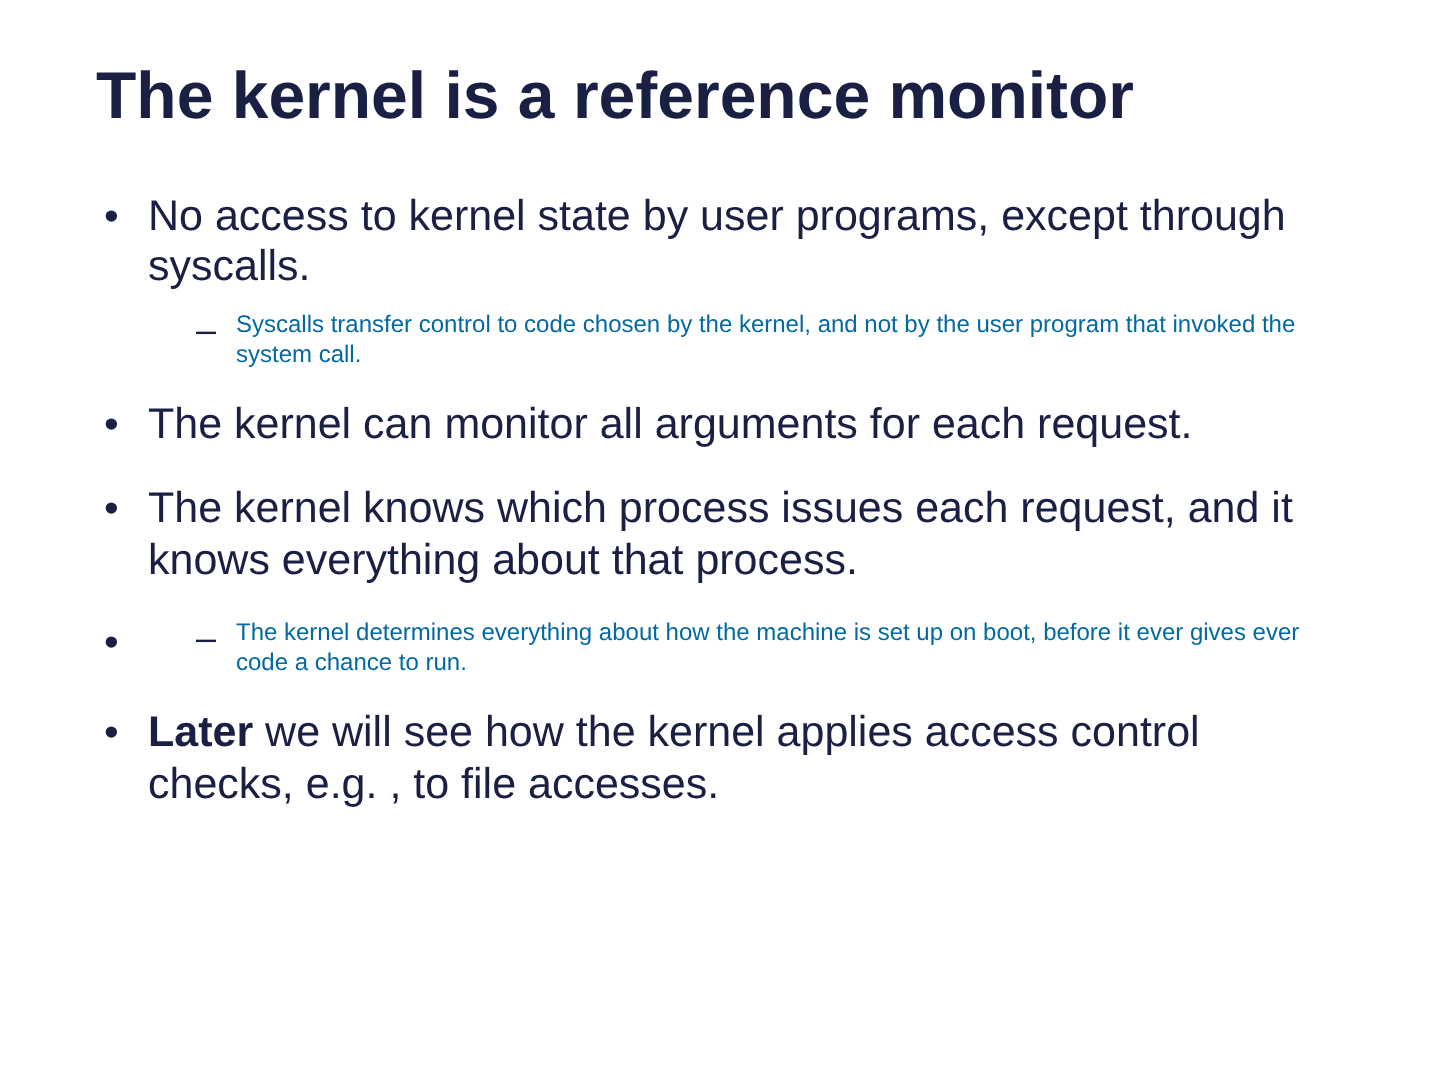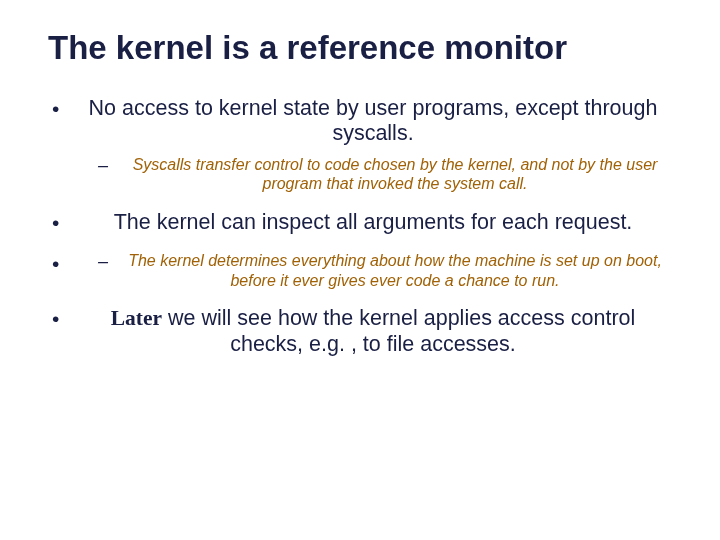--- a/index.html
+++ b/index.html
@@ -21,21 +21,20 @@
     font-size: 33px;
     font-weight: bold;
     color: #1a1f44;
     margin: 0 0 28px 0;
     line-height: 1.2;
   }
   ul.top {
     list-style: none;
     margin: 0;
     padding: 0 0 0 4px;
-    text-align: center;
   }
   ul.top > li {
     position: relative;
     padding-left: 22px;
     font-size: 21.5px;
     line-height: 1.2;
     margin-bottom: 16px;
     color: #1a1f44;
   }
   ul.top > li::before {
@@ -47,60 +46,61 @@
     color: #1a1f44;
   }
   ul.sub {
     list-style: none;
     margin: 8px 0 0 0;
     padding: 0 0 0 24px;
   }
   ul.sub > li {
     position: relative;
     padding-left: 20px;
-    font-size: 16px;
+    font-size: 12px;
     line-height: 1.2;
     margin-bottom: 6px;
-    color: #a16207;
-    font-style: italic;
+    color: #0369a1;
   }
   ul.sub > li::before {
     content: "–";
     position: absolute;
     left: 0;
     top: 0;
     font-size: 18px;
     color: #1a1f44;
   }
   .bold-lead {
     font-weight: bold;
-    font-family: Liberation Serif, serif;
   }
 </style>
 </head>
 <body>
 
 <div class="slide">
   <h1 class="title">The kernel is a reference monitor</h1>
 
   <ul class="top">
 
     <li>
       <span>No access to kernel state by user programs, except through syscalls.</span>
       <ul class="sub">
         <li>
           <span>Syscalls transfer control to code chosen by the kernel, and not by the user program that invoked the system call.</span>
         </li>
       </ul>
     </li>
 
     <li>
-      <span>The kernel can inspect all arguments for each request.</span>
+      <span>The kernel can monitor all arguments for each request.</span>
     </li>
 
+    <li>
+      <span>The kernel knows which process issues each request, and it knows everything about that process.</span>
+    </li>
 
     <li>
       <ul class="sub">
         <li>
           <span>The kernel determines everything about how the machine is set up on boot, before it ever gives ever code a chance to run.</span>
         </li>
       </ul>
     </li>
 
     <li>

